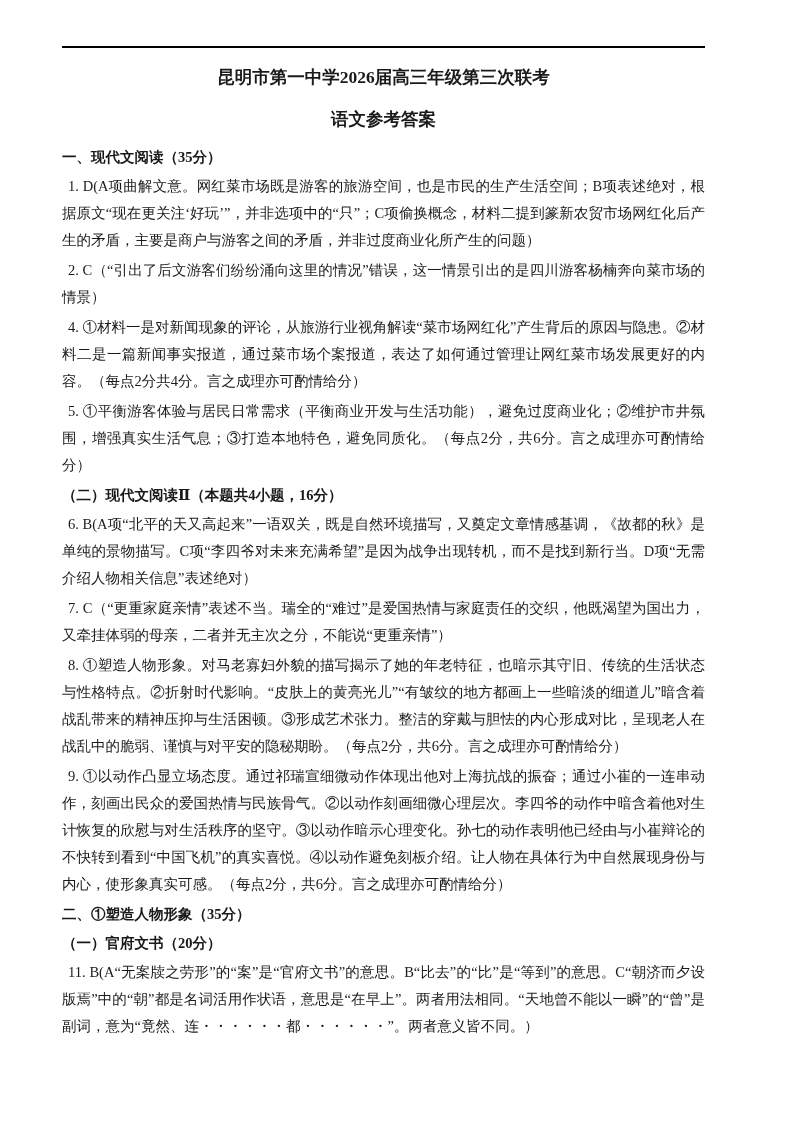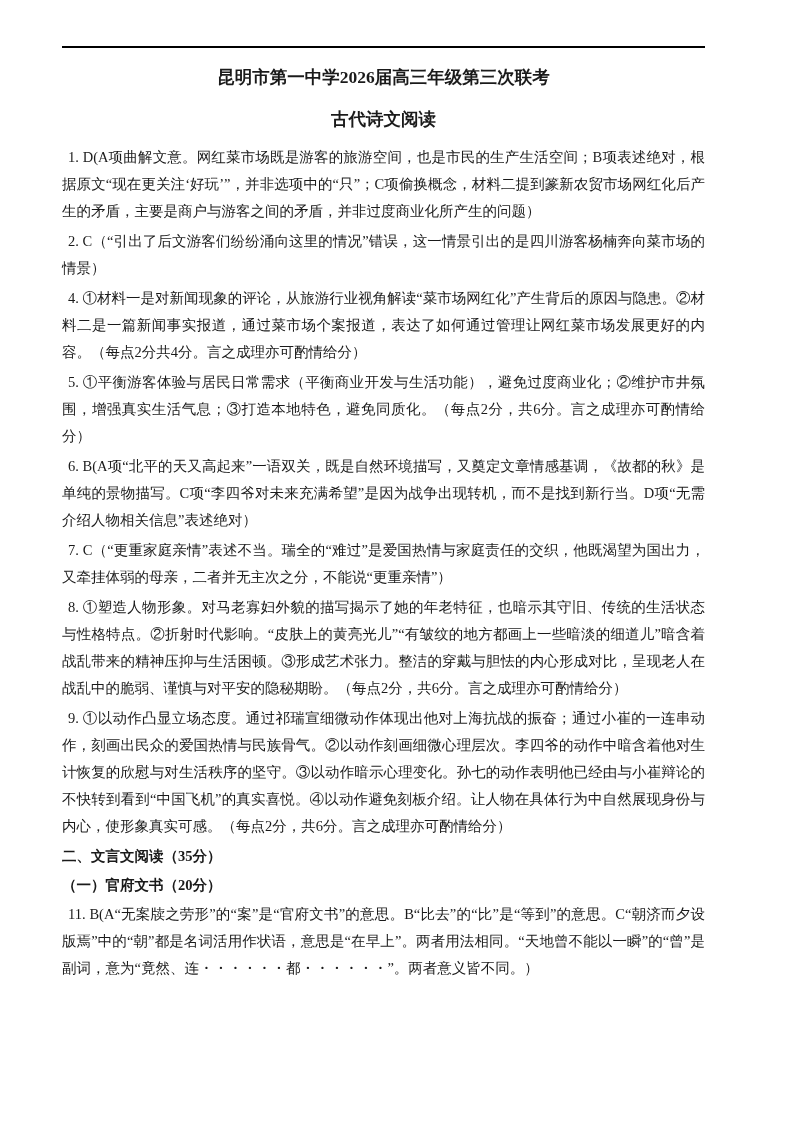--- a/index.html
+++ b/index.html
@@ -51,27 +51,29 @@
     text-align: justify;
     text-indent: 6px;
   }
 </style>
 </head>
 <body>
 
 <div class="page">
   <hr class="top-rule">
   <h1 class="doc-title">昆明市第一中学2026届高三年级第三次联考</h1>
-  <h2 class="doc-subtitle">古代诗文阅读</h2>
+  <h2 class="doc-subtitle">语文参考答案</h2>
   <div class="doc-body" id="doc-body">
+      <div class="block-heading">一、现代文阅读（35分）</div>
       <p class="block-para">1. D(A项曲解文意。网红菜市场既是游客的旅游空间，也是市民的生产生活空间；B项表述绝对，根据原文“现在更关注‘好玩’”，并非选项中的“只”；C项偷换概念，材料二提到篆新农贸市场网红化后产生的矛盾，主要是商户与游客之间的矛盾，并非过度商业化所产生的问题）</p>
       <p class="block-para">2. C（“引出了后文游客们纷纷涌向这里的情况”错误，这一情景引出的是四川游客杨楠奔向菜市场的情景）</p>
       <p class="block-para">4. ①材料一是对新闻现象的评论，从旅游行业视角解读“菜市场网红化”产生背后的原因与隐患。②材料二是一篇新闻事实报道，通过菜市场个案报道，表达了如何通过管理让网红菜市场发展更好的内容。（每点2分共4分。言之成理亦可酌情给分）</p>
       <p class="block-para">5. ①平衡游客体验与居民日常需求（平衡商业开发与生活功能），避免过度商业化；②维护市井氛围，增强真实生活气息；③打造本地特色，避免同质化。（每点2分，共6分。言之成理亦可酌情给分）</p>
+      <div class="block-heading">（二）现代文阅读Ⅱ（本题共4小题，16分）</div>
       <p class="block-para">6. B(A项“北平的天又高起来”一语双关，既是自然环境描写，又奠定文章情感基调，《故都的秋》是单纯的景物描写。C项“李四爷对未来充满希望”是因为战争出现转机，而不是找到新行当。D项“无需介绍人物相关信息”表述绝对）</p>
       <p class="block-para">7. C（“更重家庭亲情”表述不当。瑞全的“难过”是爱国热情与家庭责任的交织，他既渴望为国出力，又牵挂体弱的母亲，二者并无主次之分，不能说“更重亲情”）</p>
       <p class="block-para">8. ①塑造人物形象。对马老寡妇外貌的描写揭示了她的年老特征，也暗示其守旧、传统的生活状态与性格特点。②折射时代影响。“皮肤上的黄亮光儿”“有皱纹的地方都画上一些暗淡的细道儿”暗含着战乱带来的精神压抑与生活困顿。③形成艺术张力。整洁的穿戴与胆怯的内心形成对比，呈现老人在战乱中的脆弱、谨慎与对平安的隐秘期盼。（每点2分，共6分。言之成理亦可酌情给分）</p>
       <p class="block-para">9. ①以动作凸显立场态度。通过祁瑞宣细微动作体现出他对上海抗战的振奋；通过小崔的一连串动作，刻画出民众的爱国热情与民族骨气。②以动作刻画细微心理层次。李四爷的动作中暗含着他对生计恢复的欣慰与对生活秩序的坚守。③以动作暗示心理变化。孙七的动作表明他已经由与小崔辩论的不快转到看到“中国飞机”的真实喜悦。④以动作避免刻板介绍。让人物在具体行为中自然展现身份与内心，使形象真实可感。（每点2分，共6分。言之成理亦可酌情给分）</p>
-      <div class="block-heading">二、文言文阅读（35分）</div>
+      <div class="block-heading">二、①塑造人物形象（35分）</div>
       <div class="block-heading">（一）官府文书（20分）</div>
       <p class="block-para">11. B(A“无案牍之劳形”的“案”是“官府文书”的意思。B“比去”的“比”是“等到”的意思。C“朝济而夕设版焉”中的“朝”都是名词活用作状语，意思是“在早上”。两者用法相同。“天地曾不能以一瞬”的“曾”是副词，意为“竟然、连・・・・・・都・・・・・・”。两者意义皆不同。）</p>
     </div>
 </div>
 
 </body></html>

